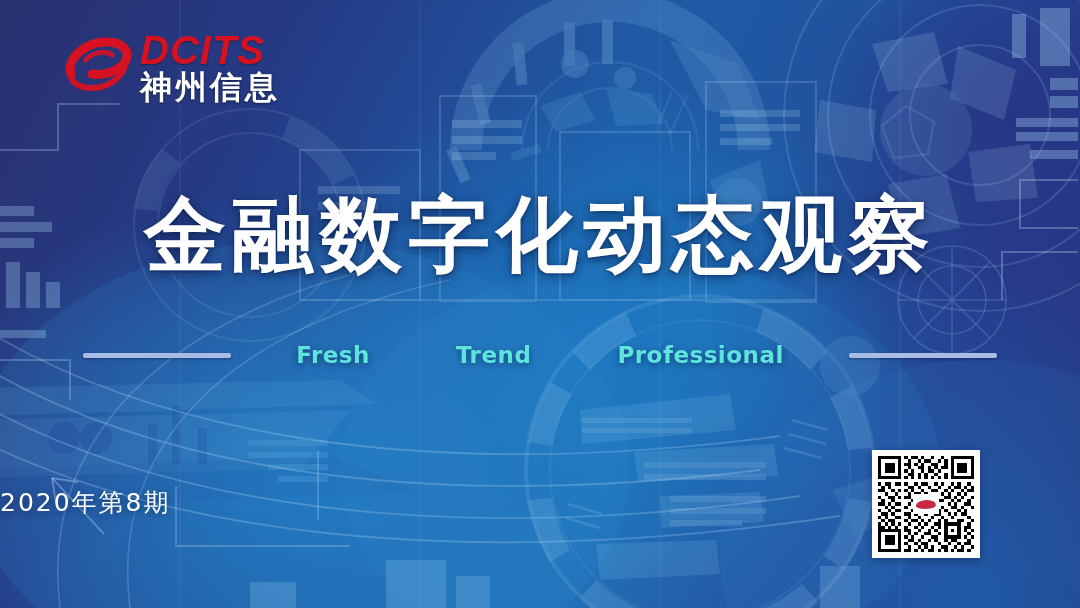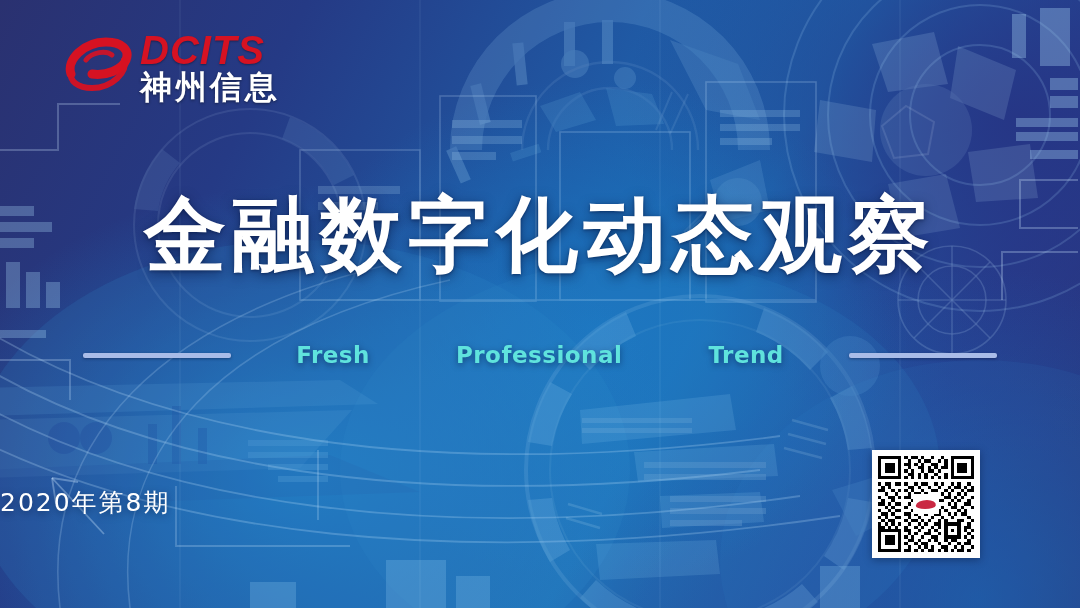--- a/index.html
+++ b/index.html
@@ -369,22 +369,22 @@
       <span class="logo-cn">神州信息</span>
     </div>
   </div>
 
   <div class="title">金融数字化动态观察</div>
 
   <div class="tagrow">
     <div class="tag-line"></div>
     <div class="tag-words">
       <span class="tag-word">Fresh</span>
+      <span class="tag-word">Trend</span>
       <span class="tag-word">Professional</span>
-      <span class="tag-word">Trend</span>
     </div>
     <div class="tag-line"></div>
   </div>
 
   <div class="issue">2020年第8期</div>
 
   <div class="qr">
     <div class="qr-canvas">
       <svg viewBox="0 0 29 29" shape-rendering="crispEdges" aria-hidden="true">
         <rect width="29" height="29" fill="#ffffff"></rect>

